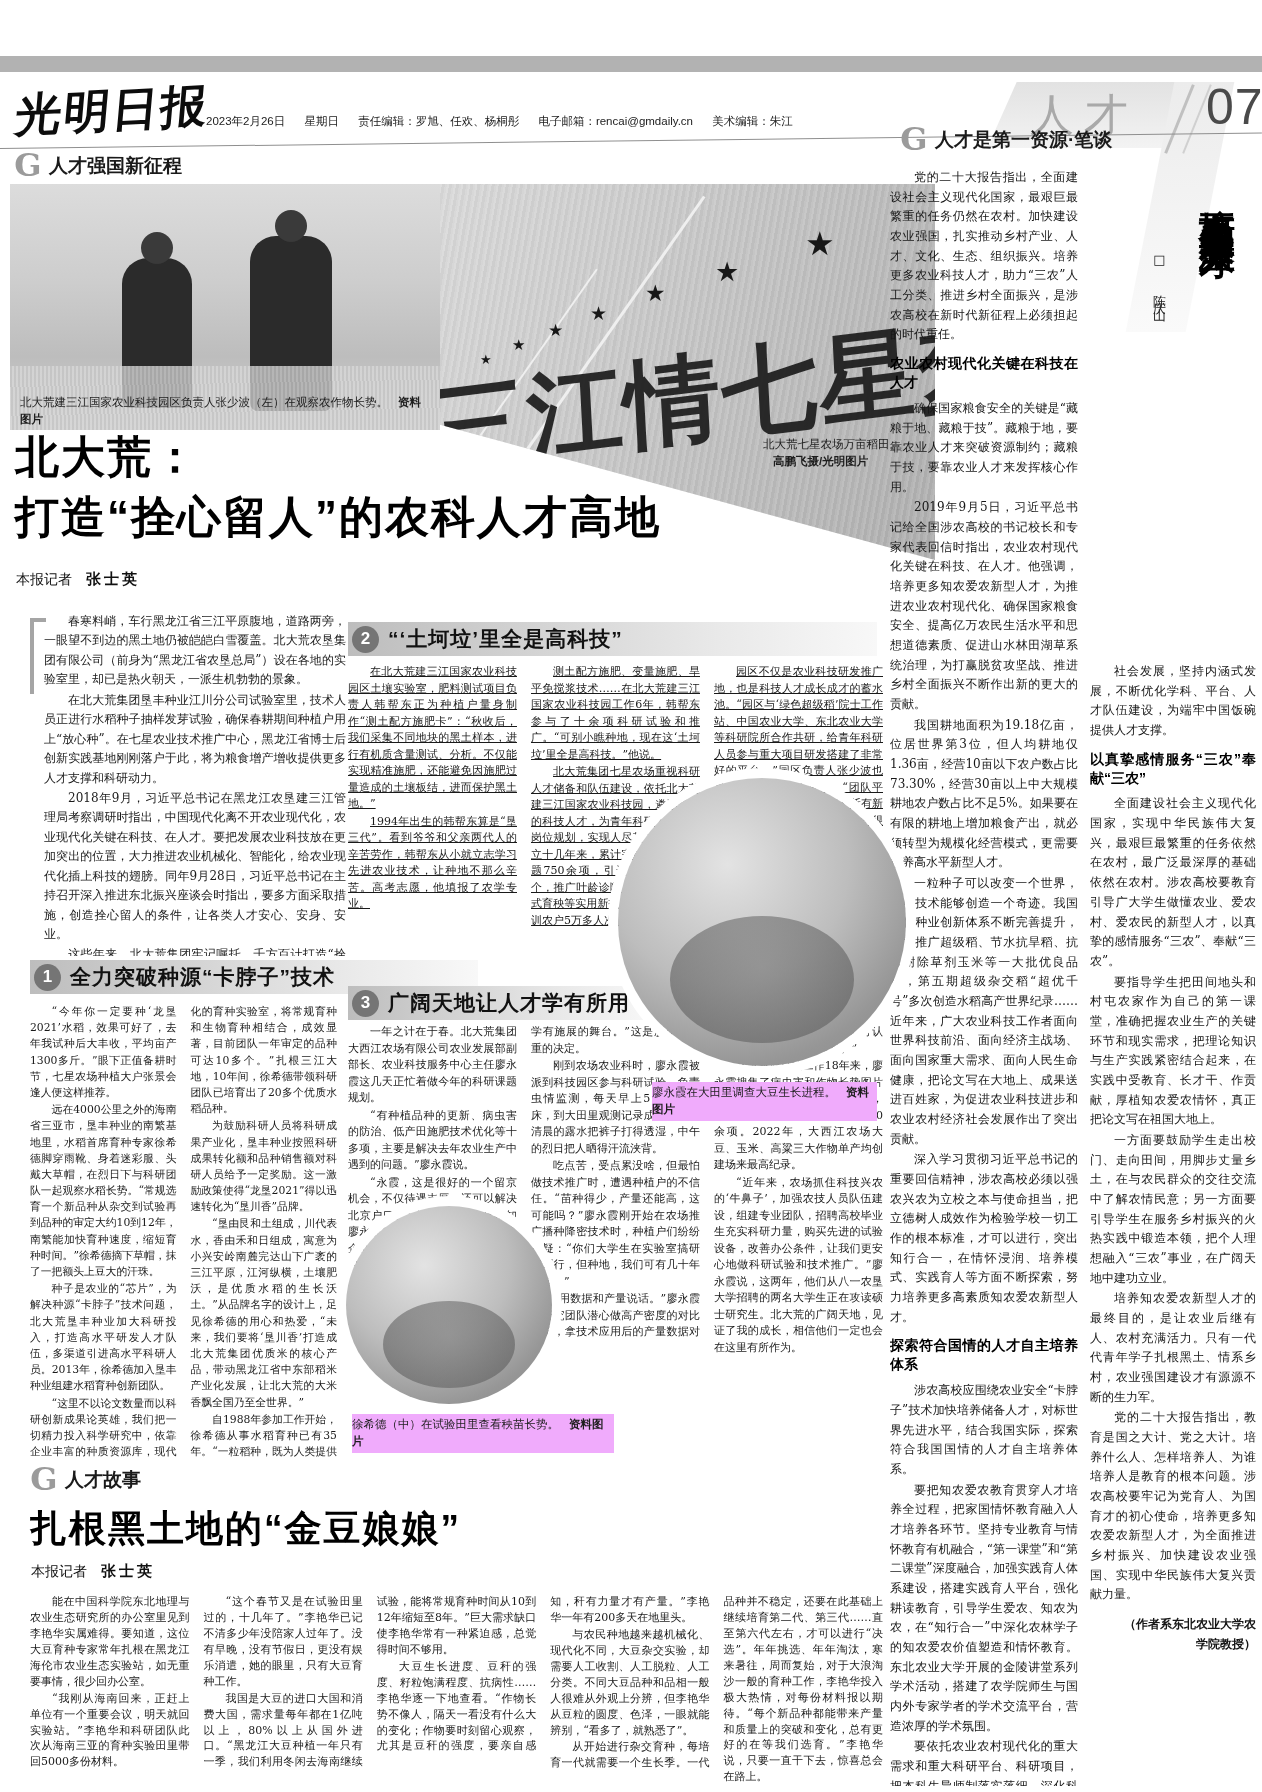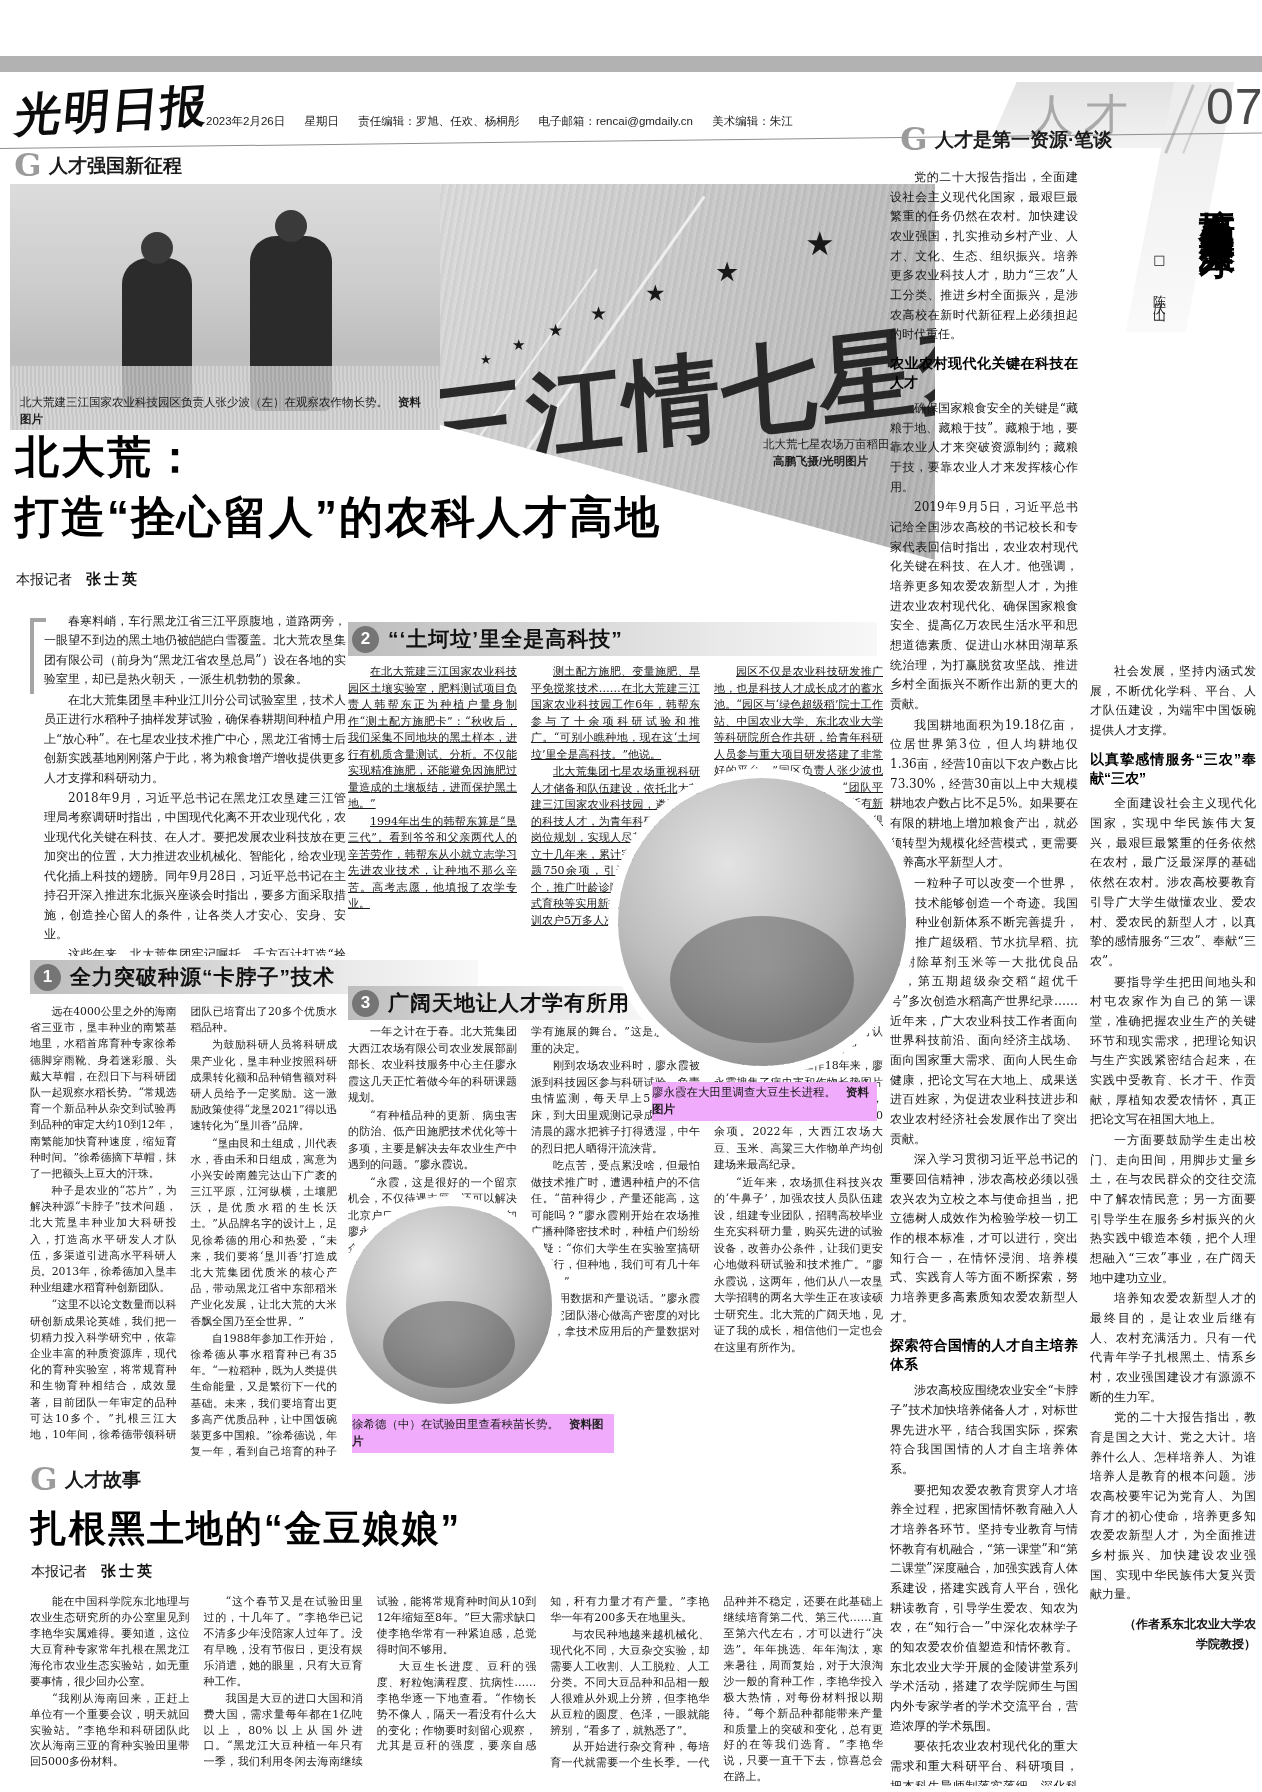--- a/index.html
+++ b/index.html
@@ -167,20 +167,21 @@
       <p class="para">在北大荒集团垦丰种业江川分公司试验室里，技术人员正进行水稻种子抽样发芽试验，确保春耕期间种植户用上“放心种”。在七星农业技术推广中心，黑龙江省博士后创新实践基地刚刚落户于此，将为粮食增产增收提供更多人才支撑和科研动力。</p>
       <p class="para">2018年9月，习近平总书记在黑龙江农垦建三江管理局考察调研时指出，中国现代化离不开农业现代化，农业现代化关键在科技、在人才。要把发展农业科技放在更加突出的位置，大力推进农业机械化、智能化，给农业现代化插上科技的翅膀。同年9月28日，习近平总书记在主持召开深入推进东北振兴座谈会时指出，要多方面采取措施，创造拴心留人的条件，让各类人才安心、安身、安业。</p>
       <p class="para">这些年来，北大荒集团牢记嘱托，千方百计打造“拴心留人”的人才环境，培育了一支高水平的农业科技人才队伍，扎根北大荒创新创业，助力粮食增产增收。2022年，北大荒粮食产量实现“十九连丰”，粮食总产量达451.3亿斤，国家粮食安全压舱石地位更加稳固。</p>
     </div>
 
   <div class="abs sec-head" style="left:30px;top:960px;width:432px;">
     <span class="sec-num">1</span>
     <span class="sec-title">全力突破种源“卡脖子”技术</span>
   </div>
   <div class="abs s1body bodytext">
+      <p class="para">“今年你一定要种‘龙垦2021’水稻，效果可好了，去年我试种后大丰收，平均亩产1300多斤。”眼下正值备耕时节，七星农场种植大户张景会逢人便这样推荐。</p>
       <p class="para">远在4000公里之外的海南省三亚市，垦丰种业的南繁基地里，水稻首席育种专家徐希德脚穿雨靴、身着迷彩服、头戴大草帽，在烈日下与科研团队一起观察水稻长势。“常规选育一个新品种从杂交到试验再到品种的审定大约10到12年，南繁能加快育种速度，缩短育种时间。”徐希德摘下草帽，抹了一把额头上豆大的汗珠。</p>
       <p class="para">种子是农业的“芯片”，为解决种源“卡脖子”技术问题，北大荒垦丰种业加大科研投入，打造高水平研发人才队伍，多渠道引进高水平科研人员。2013年，徐希德加入垦丰种业组建水稻育种创新团队。</p>
       <p class="para">“这里不以论文数量而以科研创新成果论英雄，我们把一切精力投入科学研究中，依靠企业丰富的种质资源库，现代化的育种实验室，将常规育种和生物育种相结合，成效显著，目前团队一年审定的品种可达10多个。”扎根三江大地，10年间，徐希德带领科研团队已培育出了20多个优质水稻品种。</p>
       <p class="para">为鼓励科研人员将科研成果产业化，垦丰种业按照科研成果转化额和品种销售额对科研人员给予一定奖励。这一激励政策使得“龙垦2021”得以迅速转化为“垦川香”品牌。</p>
       <p class="para">“垦由艮和土组成，川代表水，香由禾和日组成，寓意为小兴安岭南麓完达山下广袤的三江平原，江河纵横，土壤肥沃，是优质水稻的生长沃土。”从品牌名字的设计上，足见徐希德的用心和热爱，“未来，我们要将‘垦川香’打造成北大荒集团优质米的核心产品，带动黑龙江省中东部稻米产业化发展，让北大荒的大米香飘全国乃至全世界。”</p>
       <p class="para">自1988年参加工作开始，徐希德从事水稻育种已有35年。“一粒稻种，既为人类提供生命能量，又是繁衍下一代的基础。未来，我们要培育出更多高产优质品种，让中国饭碗装更多中国粮。”徐希德说，年复一年，看到自己培育的种子在田野里蓬勃生长，内心充满了生机和力量。</p>
     </div>
 
   <div class="abs sec-head" style="left:348px;top:622px;width:513px;">
     <span class="sec-num">2</span>

